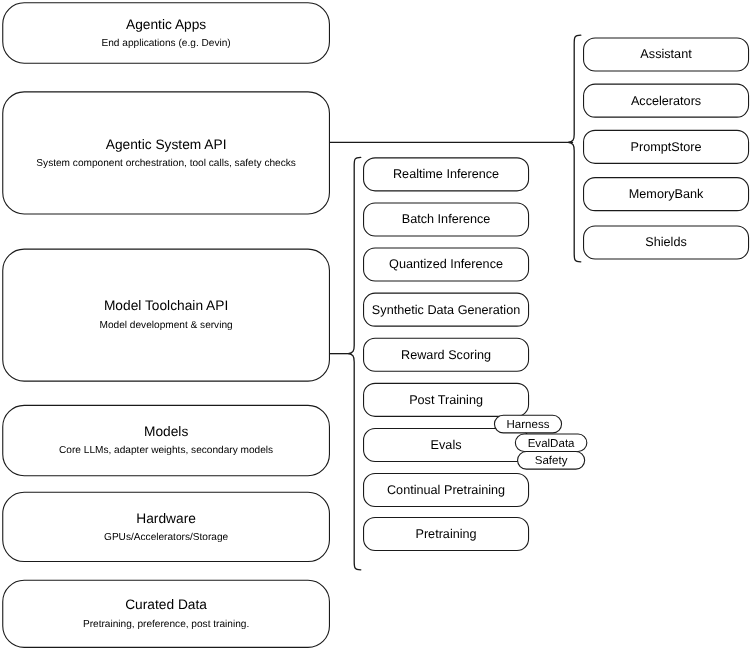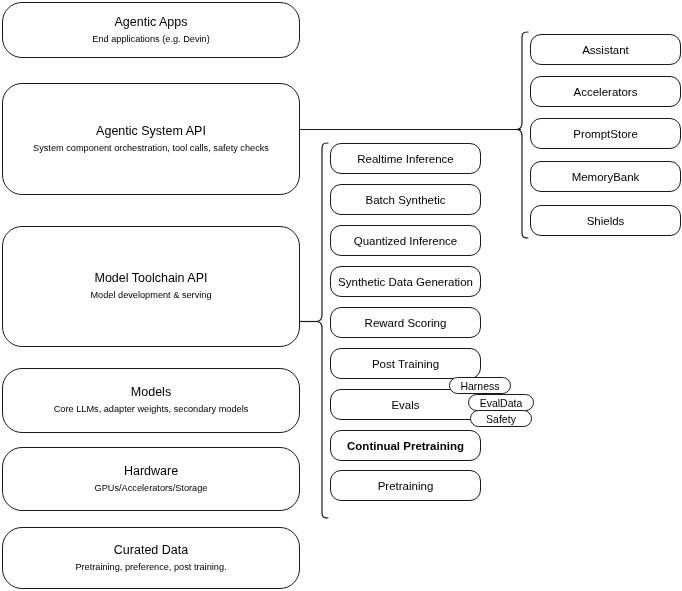--- a/index.html
+++ b/index.html
@@ -160,38 +160,38 @@
 
   <div class="box layer-box has-sub" style="top:527px; height:62px;">
     <div class="layer-title">Curated Data</div>
     <div class="layer-sub">Pretraining, preference, post training.</div>
   </div>
 
   <div class="box mid-box" style="top:143px;">
     <span class="box-label">Realtime Inference</span>
   </div>
   <div class="box mid-box" style="top:184px;">
-    <span class="box-label">Batch Synthetic</span>
+    <span class="box-label">Batch Inference</span>
   </div>
   <div class="box mid-box" style="top:225px;">
     <span class="box-label">Quantized Inference</span>
   </div>
   <div class="box mid-box" style="top:266px;">
     <span class="box-label">Synthetic Data Generation</span>
   </div>
   <div class="box mid-box" style="top:307px;">
     <span class="box-label">Reward Scoring</span>
   </div>
   <div class="box mid-box" style="top:348px;">
     <span class="box-label">Post Training</span>
   </div>
   <div class="box mid-box" style="top:389px;">
     <span class="box-label">Evals</span>
   </div>
-  <div class="box mid-box" style="top:430px;font-weight:bold;">
+  <div class="box mid-box" style="top:430px;">
     <span class="box-label">Continual Pretraining</span>
   </div>
   <div class="box mid-box" style="top:470px;">
     <span class="box-label">Pretraining</span>
   </div>
 
   <div class="pill" style="left:449px; top:377px; width:62px;">
     <span>Harness</span>
   </div>
   <div class="pill" style="left:468px; top:394px; width:66px;">

